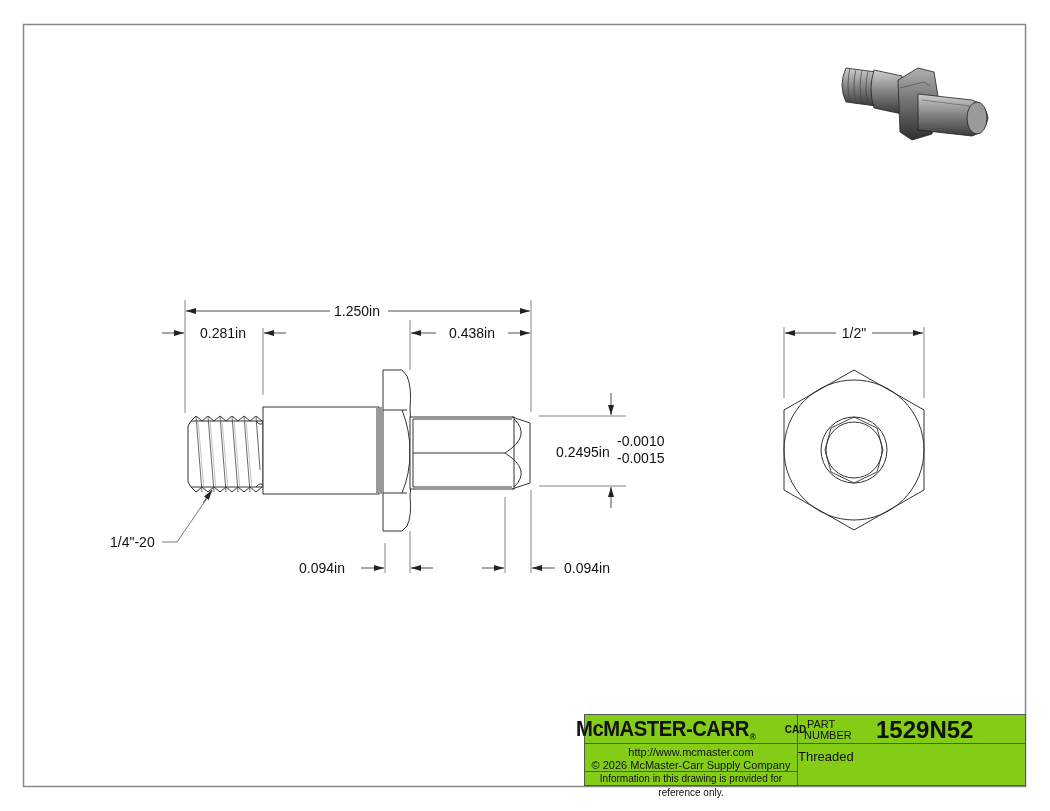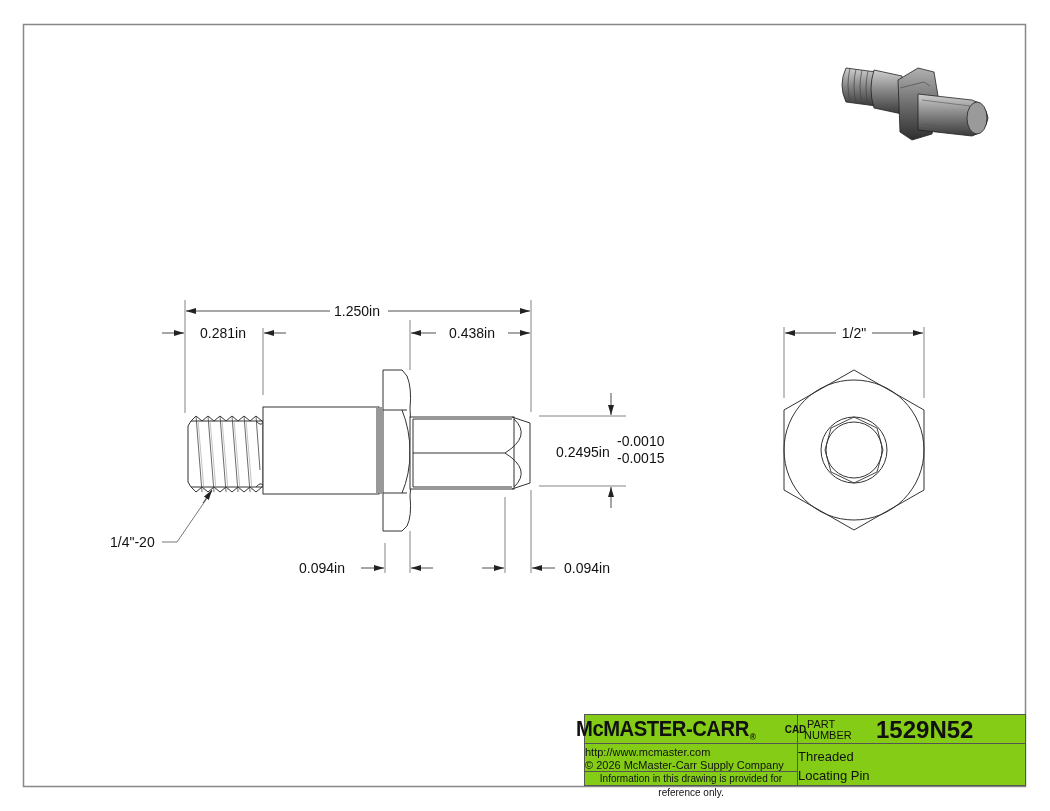--- a/index.html
+++ b/index.html
@@ -9,21 +9,21 @@
   .tol{font-family:"Liberation Sans",sans-serif;font-size:14px;fill:#111;}
   .tb{position:absolute;left:584px;top:714px;width:442px;height:72px;border:1px solid #555;box-sizing:border-box;background:#84cc16;}
   .tb .cell{position:absolute;box-sizing:border-box;}
   .logo{left:0;top:0;width:213px;height:29px;border-right:1px solid #555;border-bottom:1px solid #555;display:flex;align-items:center;justify-content:center;}
   .logo-text{font-family:"Liberation Sans",sans-serif;font-weight:bold;font-size:22px;letter-spacing:-0.5px;color:#111;transform:scaleX(0.92);transform-origin:left center;white-space:nowrap;}
   .logo-reg{font-size:9px;vertical-align:bottom;margin-left:1px;}
   .cad{font-size:10px;font-weight:bold;margin-left:12px;color:#111;}
   .pn-label{left:213px;top:0;width:58px;height:29px;font-size:11px;line-height:11px;padding-top:4px;padding-left:6px;color:#111;}
   .pn{left:271px;top:0;width:169px;height:29px;border-bottom:1px solid #555;font-weight:bold;font-size:24px;line-height:29px;padding-left:20px;color:#111;}
   .pn-under{left:213px;top:28px;width:58px;height:1px;border-bottom:1px solid #555;}
-  .url{left:0;top:29px;width:213px;height:28px;border-right:1px solid #555;border-bottom:1px solid #555;text-align:left;font-size:11px;line-height:13px;padding-top:2px;color:#111;}
+  .url{left:0;top:29px;width:213px;height:28px;border-right:1px solid #555;border-bottom:1px solid #555;text-align:center;font-size:11px;line-height:13px;padding-top:2px;color:#111;}
   .info{left:0;top:57px;width:213px;height:14px;border-right:1px solid #555;text-align:center;font-size:10px;line-height:14px;color:#111;}
   .desc{left:213px;top:29px;width:227px;height:42px;font-size:13px;line-height:19px;padding-top:3px;color:#111;}
 </style>
 </head>
 <body>
 
 <svg width="1050" height="811" viewBox="0 0 1050 811">
   <defs>
     <marker id="arr" markerWidth="10" markerHeight="6" refX="10" refY="3" orient="auto" markerUnits="userSpaceOnUse">
       <path d="M0,0 L10,3 L0,6 Z" fill="#222"></path>
@@ -166,15 +166,14 @@
   </div>
   <div class="cell pn-under"></div>
   <div class="cell pn">1529N52</div>
   <div class="cell url">
     <div>http://www.mcmaster.com</div>
     <div>© 2026 McMaster-Carr Supply Company</div>
   </div>
   <div class="cell info">Information in this drawing is provided for reference only.</div>
   <div class="cell desc">
     <div>Threaded</div>
-    <div>Locating Pin</div>
   </div>
 </div>
 
 </body></html>

